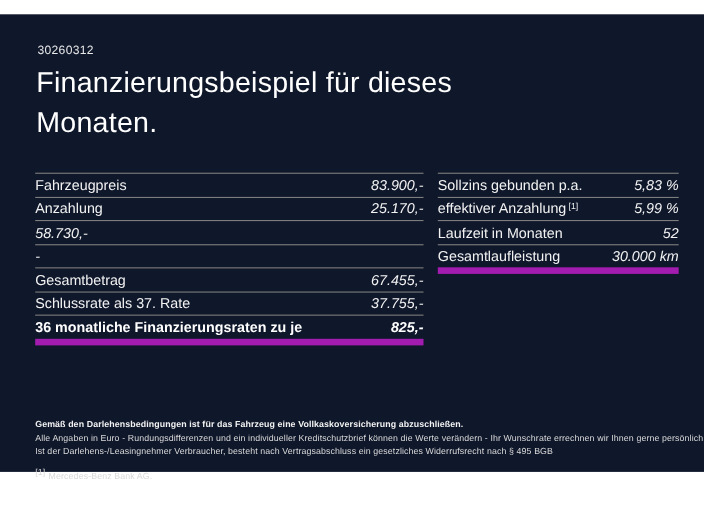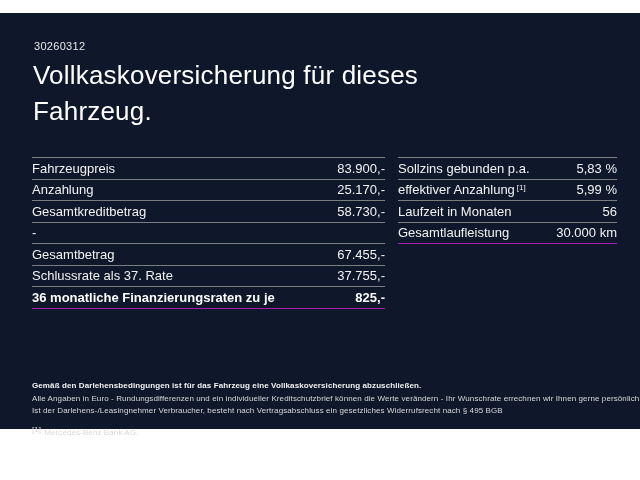--- a/index.html
+++ b/index.html
@@ -22,31 +22,31 @@
   }
   .page-title {
     position: absolute; left: 33px; top: 44px;
     font-size: 26px; line-height: 36px; font-weight: 400;
     letter-spacing: 0.2px; color: #ffffff;
   }
   .model-line {
     position: absolute; left: 34px; top: 119px;
     font-size: 13.5px; color: #ededed;
   }
-  .ftable { position: absolute; top: 144px; border-bottom: 1px solid #a21caf; }
+  .ftable { position: absolute; top: 144px; border-bottom: 6px solid #a21caf; }
   .ftable-left  { left: 32px;  width: 353px; }
   .ftable-right { left: 398px; width: 219px; }
   .frow {
     display: flex; justify-content: space-between; align-items: center;
     height: 21.5px; box-sizing: border-box;
     border-top: 1px solid #7d7d7d;
     font-size: 13px; color: #f2f2f2;
   }
   .frow .lbl { white-space: nowrap; }
-  .frow .val { white-space: nowrap; text-align: right; }
+  .frow .val { white-space: nowrap; text-align: right; font-style: italic; }
   .frow.bold { font-weight: bold; color: #ffffff; }
   .sup {
     font-size: 8px; position: relative; top: -4px; margin-left: 2px;
   }
   .sup:empty { display: none; }
   .footnotes {
     position: absolute; left: 32px; top: 347px; width: 600px;
     font-size: 8px; line-height: 12.5px; color: #d9d9d9;
     letter-spacing: 0.1px;
   }
@@ -56,36 +56,35 @@
   .fn-ref .sup { top: -3px; margin-left: 0; margin-right: 3px; }
 </style>
 </head>
 <body>
 
 <div class="stage">
 
   <div class="doc-number">30260312</div>
 
   <div class="page-title">
-    <span>Vollkaskoversicherung für dieses</span><br>
-    <span>Fahrzeug.</span>
+    <span>Finanzierungsbeispiel für dieses</span><br>
+    <span>Monaten.</span>
   </div>
 
 
   <div class="ftable ftable-left">
     <div class="frow">
       <span class="lbl">Fahrzeugpreis</span>
       <span class="val">83.900,-</span>
     </div>
     <div class="frow">
       <span class="lbl">Anzahlung</span>
       <span class="val">25.170,-</span>
     </div>
     <div class="frow">
-      <span class="lbl">Gesamtkreditbetrag</span>
       <span class="val">58.730,-</span>
     </div>
     <div class="frow">
       <span class="val">-</span>
     </div>
     <div class="frow">
       <span class="lbl">Gesamtbetrag</span>
       <span class="val">67.455,-</span>
     </div>
     <div class="frow">
@@ -102,21 +101,21 @@
     <div class="frow">
       <span class="lbl"><span>Sollzins gebunden p.a.</span></span>
       <span class="val">5,83 %</span>
     </div>
     <div class="frow">
       <span class="lbl"><span>effektiver Anzahlung</span><span class="sup">[1]</span></span>
       <span class="val">5,99 %</span>
     </div>
     <div class="frow">
       <span class="lbl"><span>Laufzeit in Monaten</span></span>
-      <span class="val">56</span>
+      <span class="val">52</span>
     </div>
     <div class="frow">
       <span class="lbl"><span>Gesamtlaufleistung</span></span>
       <span class="val">30.000 km</span>
     </div>
   </div>
 
   <div class="footnotes">
     <div class="fn fn-bold">Gemäß den Darlehensbedingungen ist für das Fahrzeug eine Vollkaskoversicherung abzuschließen.</div>
     <div class="fn">Alle Angaben in Euro - Rundungsdifferenzen und ein individueller Kreditschutzbrief können die Werte verändern - Ihr Wunschrate errechnen wir Ihnen gerne persönlich</div>

